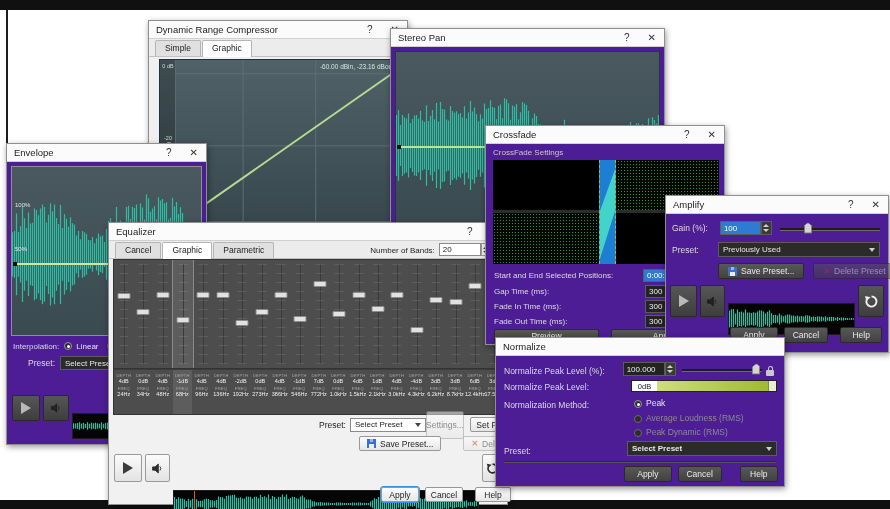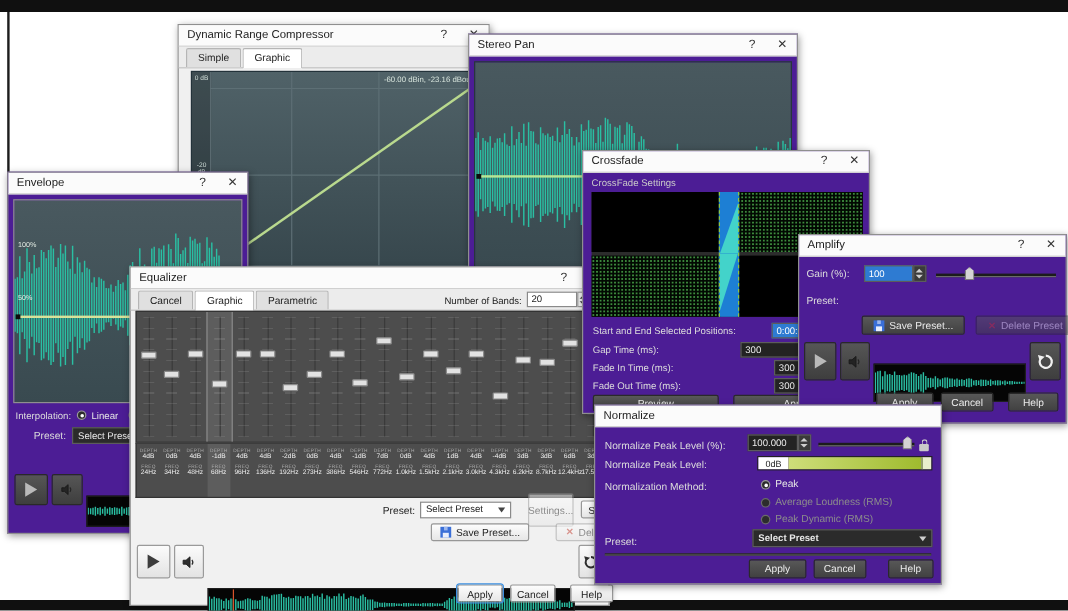--- a/index.html
+++ b/index.html
@@ -470,21 +470,21 @@
           <span class="cap">FREQ</span>
           <span class="val">17.5kHz</span>
         </div>
       </div>
     <div class="eq-row" style="left:210px;top:194px;height:15px">
       <span class="lbl light">Preset:</span>
       <div class="dd light" style="width:76px;height:14px;margin-left:4px">
         <span class="ddtxt">Select Preset</span>
         <span class="chev"></span>
       </div>
-      <button class="btn light dim" style="width:38px;height:28px;margin-left:14px">Settings...</button>
+      <button class="btn light dim" style="width:38px;height:28px;margin-left:0">Settings...</button>
       <button class="btn light" style="width:42px;height:15px;margin-left:6px">Set Flat</button>
     </div>
     <div class="eq-row" style="left:250px;top:213px;height:15px">
       <button class="btn light" style="height:15px;padding:0 7px">
         <span class="floppy"></span>
         <span>Save Preset...</span>
       </button>
       <button class="btn light dim" style="height:15px;padding:0 7px;margin-left:22px">
         <span class="delx">✕</span>
         <span>Delete Preset</span>
@@ -540,21 +540,21 @@
       <div class="xf-band"></div>
     </div>
     <div id="xf-fields">
         <div class="xf-row" style="top: 143px;">
           <span class="lbl" style="font-size: 8px; flex: 1 1 0%;">Start and End Selected Positions:</span>
           <div class="valbox sel" style="width: 56px; height: 13px;">0:00:00.00</div>
           <div class="xf-arrow">
             <i></i>
           </div>
         </div>
-        <div class="xf-row" style="top: 159px; gap: 28px;">
+        <div class="xf-row" style="top: 159px;">
           <span class="lbl" style="font-size: 8px; flex: 1 1 0%;">Gap Time (ms):</span>
           <div class="valbox" style="width: 56px; height: 13px;">300</div>
           <span style="width: 15px;"></span>
         </div>
         <div class="xf-row" style="top: 174px;">
           <span class="lbl" style="font-size: 8px; flex: 1 1 0%;">Fade In Time (ms):</span>
           <div class="valbox" style="width: 56px; height: 13px;">300</div>
           <span style="width: 15px;"></span>
         </div>
         <div class="xf-row" style="top: 189px;">
@@ -583,20 +583,24 @@
         <i class="up"></i>
           <i class="dn"></i>
       </div>
       <div class="slider" style="flex:1;height:14px;margin-left:8px">
         <div class="track"></div>
         <div class="thumb" style="left:28%"></div>
       </div>
     </div>
     <div class="amp-row" style="left:6px;top:46px;right:8px;height:15px">
       <span class="lbl">Preset:</span>
+      <div class="dd" style="flex:1;height:15px;margin-left:19px">
+        <span class="ddtxt">Previously Used</span>
+        <span class="chev"></span>
+      </div>
     </div>
     <div class="amp-row" style="left:52px;top:67px;right:8px;height:16px">
       <button class="btn dark" style="height:16px;padding:0 9px">
         <span class="floppy"></span>
         <span>Save Preset...</span>
       </button>
       <button class="btn dark dim" style="height:16px;padding:0 9px;margin-left:9px">
         <span class="delx">✕</span>
         <span>Delete Preset</span>
       </button>

